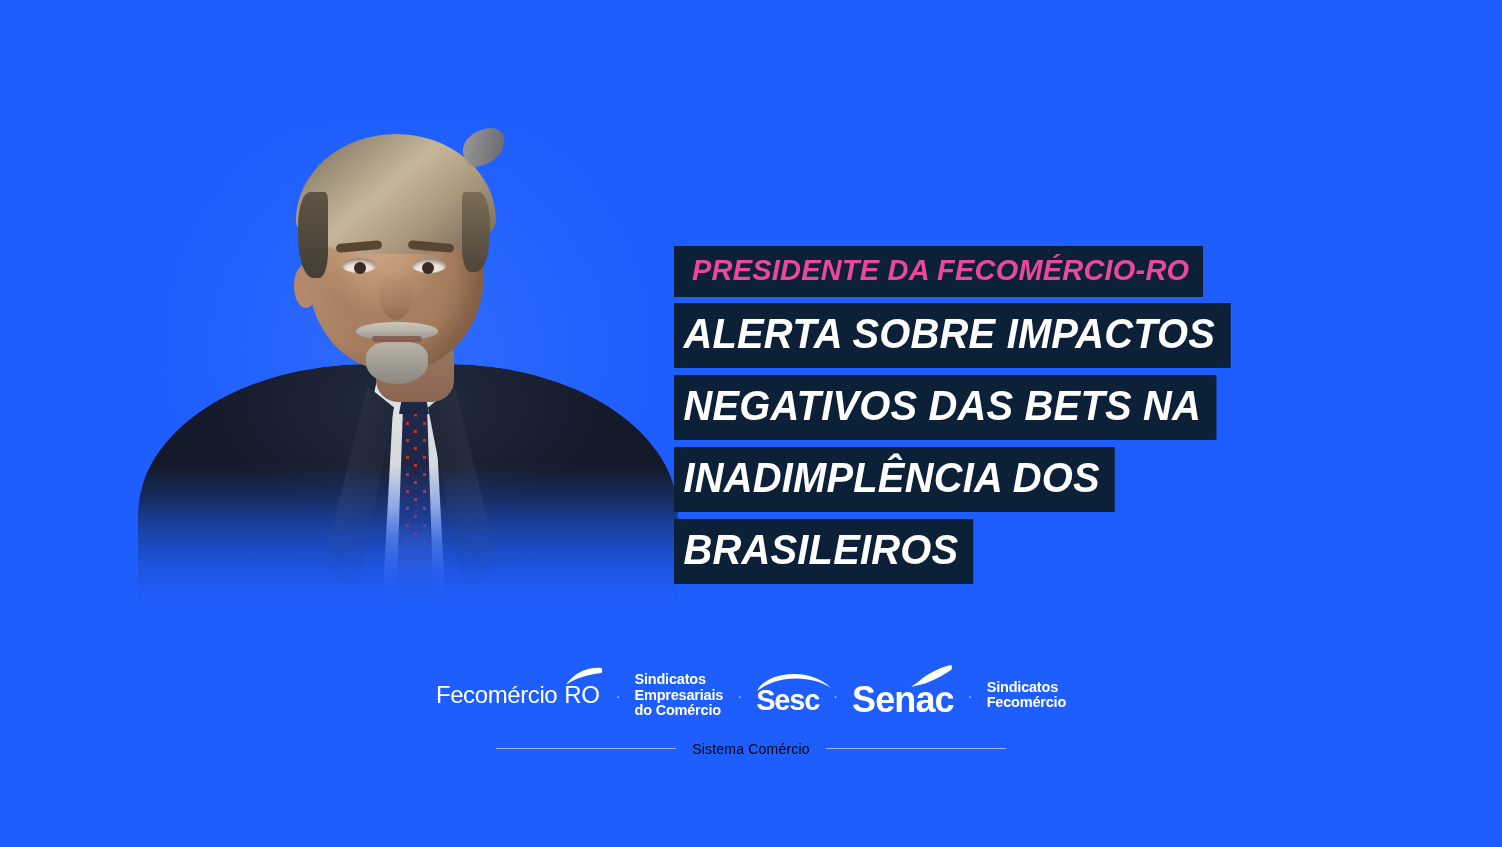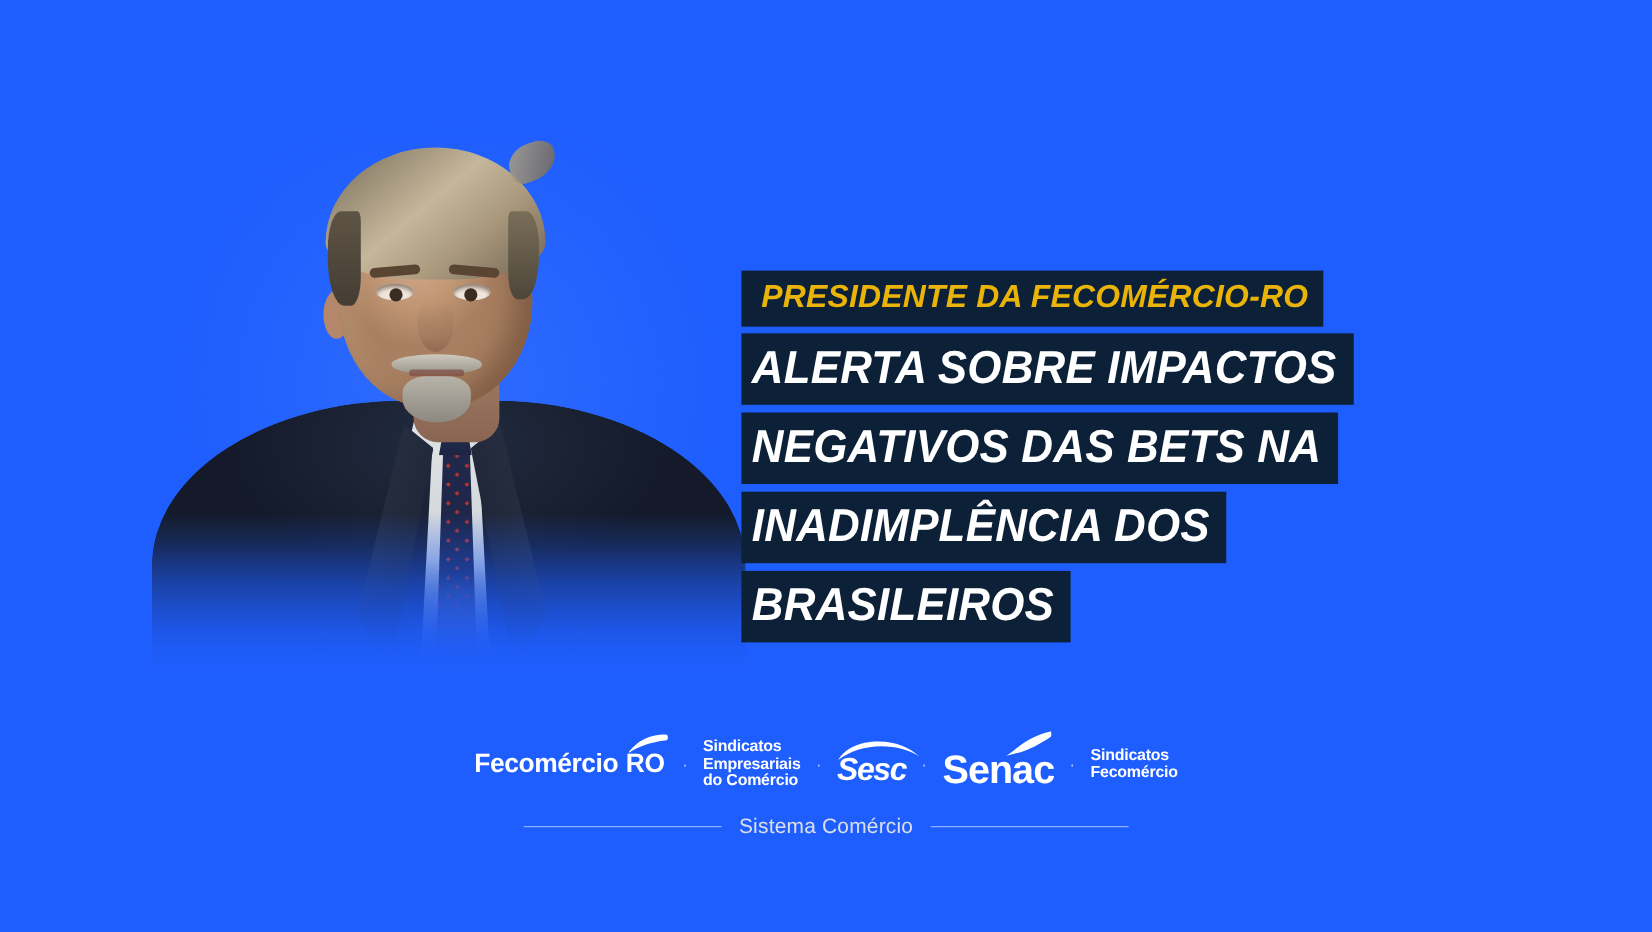--- a/index.html
+++ b/index.html
@@ -198,21 +198,21 @@
   .band{
     display:table;
     background:#0c2138;
     color:#ffffff;
     font-weight:700;
     font-style:italic;
     letter-spacing:.2px;
     white-space:nowrap;
   }
   .band-eyebrow{
-    color:#eab308;
+    color:#ec4899;
     font-size:29px;
     line-height:1;
     padding:10px 14px 12px 18px;
     margin-bottom:6px;
   }
   .band-main{
     font-size:42px;
     line-height:1;
     padding:10px 16px 13px 10px;
     margin-bottom:7px;
@@ -232,52 +232,52 @@
     display:flex;
     align-items:center;
     gap:14px;
     color:#fff;
   }
   .sep{ color:#cfdcff; font-size:15px; line-height:1; opacity:.92; }
 
   .lg{ position:relative; display:flex; align-items:flex-end; }
 
   .fecomercio{
-    font-size:24px; font-weight:700; letter-spacing:-.4px; line-height:1;
+    font-size:24px; font-weight:400; letter-spacing:-.4px; line-height:1;
     position:relative; padding-right:2px;
   }
   .fecomercio .ro{ margin-left:7px; }
   .quill{ position:absolute; right:-2px; top:-16px; width:46px; height:20px; }
 
   .sindicatos{
     font-size:14.5px; font-weight:700; line-height:1.08; letter-spacing:-.2px;
   }
 
   .sesc{
     font-size:29px; font-weight:700; letter-spacing:-1.2px; line-height:1;
-    position:relative; padding-top:10px;font-style:italic;
+    position:relative; padding-top:10px;
   }
   .sesc-swoosh{ position:absolute; left:0px; top:-4px; width:76px; height:20px; }
 
   .senac{
     font-size:36px; font-weight:700; letter-spacing:-.9px; line-height:1;
     position:relative; padding-top:10px;
   }
   .senac-bird{ position:absolute; right:2px; top:-8px; width:42px; height:24px; }
 
   .instituto{
     font-size:14.5px; font-weight:700; line-height:1.1; letter-spacing:-.2px;
   }
 
   .sistema-row{
     display:flex; align-items:center; gap:16px;
     margin-top:22px;
   }
   .rule{ width:180px; height:1px; background:rgba(255,255,255,.55); }
-  .sistema-label{ color:#e5e5e5; font-size:19px; letter-spacing:.2px; opacity:.95; }
+  .sistema-label{ color:#000000; font-size:14px; letter-spacing:.2px; opacity:.95; }
 </style>
 </head>
 <body>
 
 <div class="stage">
 
   <div class="portrait-wrap">
     <div class="glow"></div>
     <div class="portrait">
       <div class="suit"></div>

